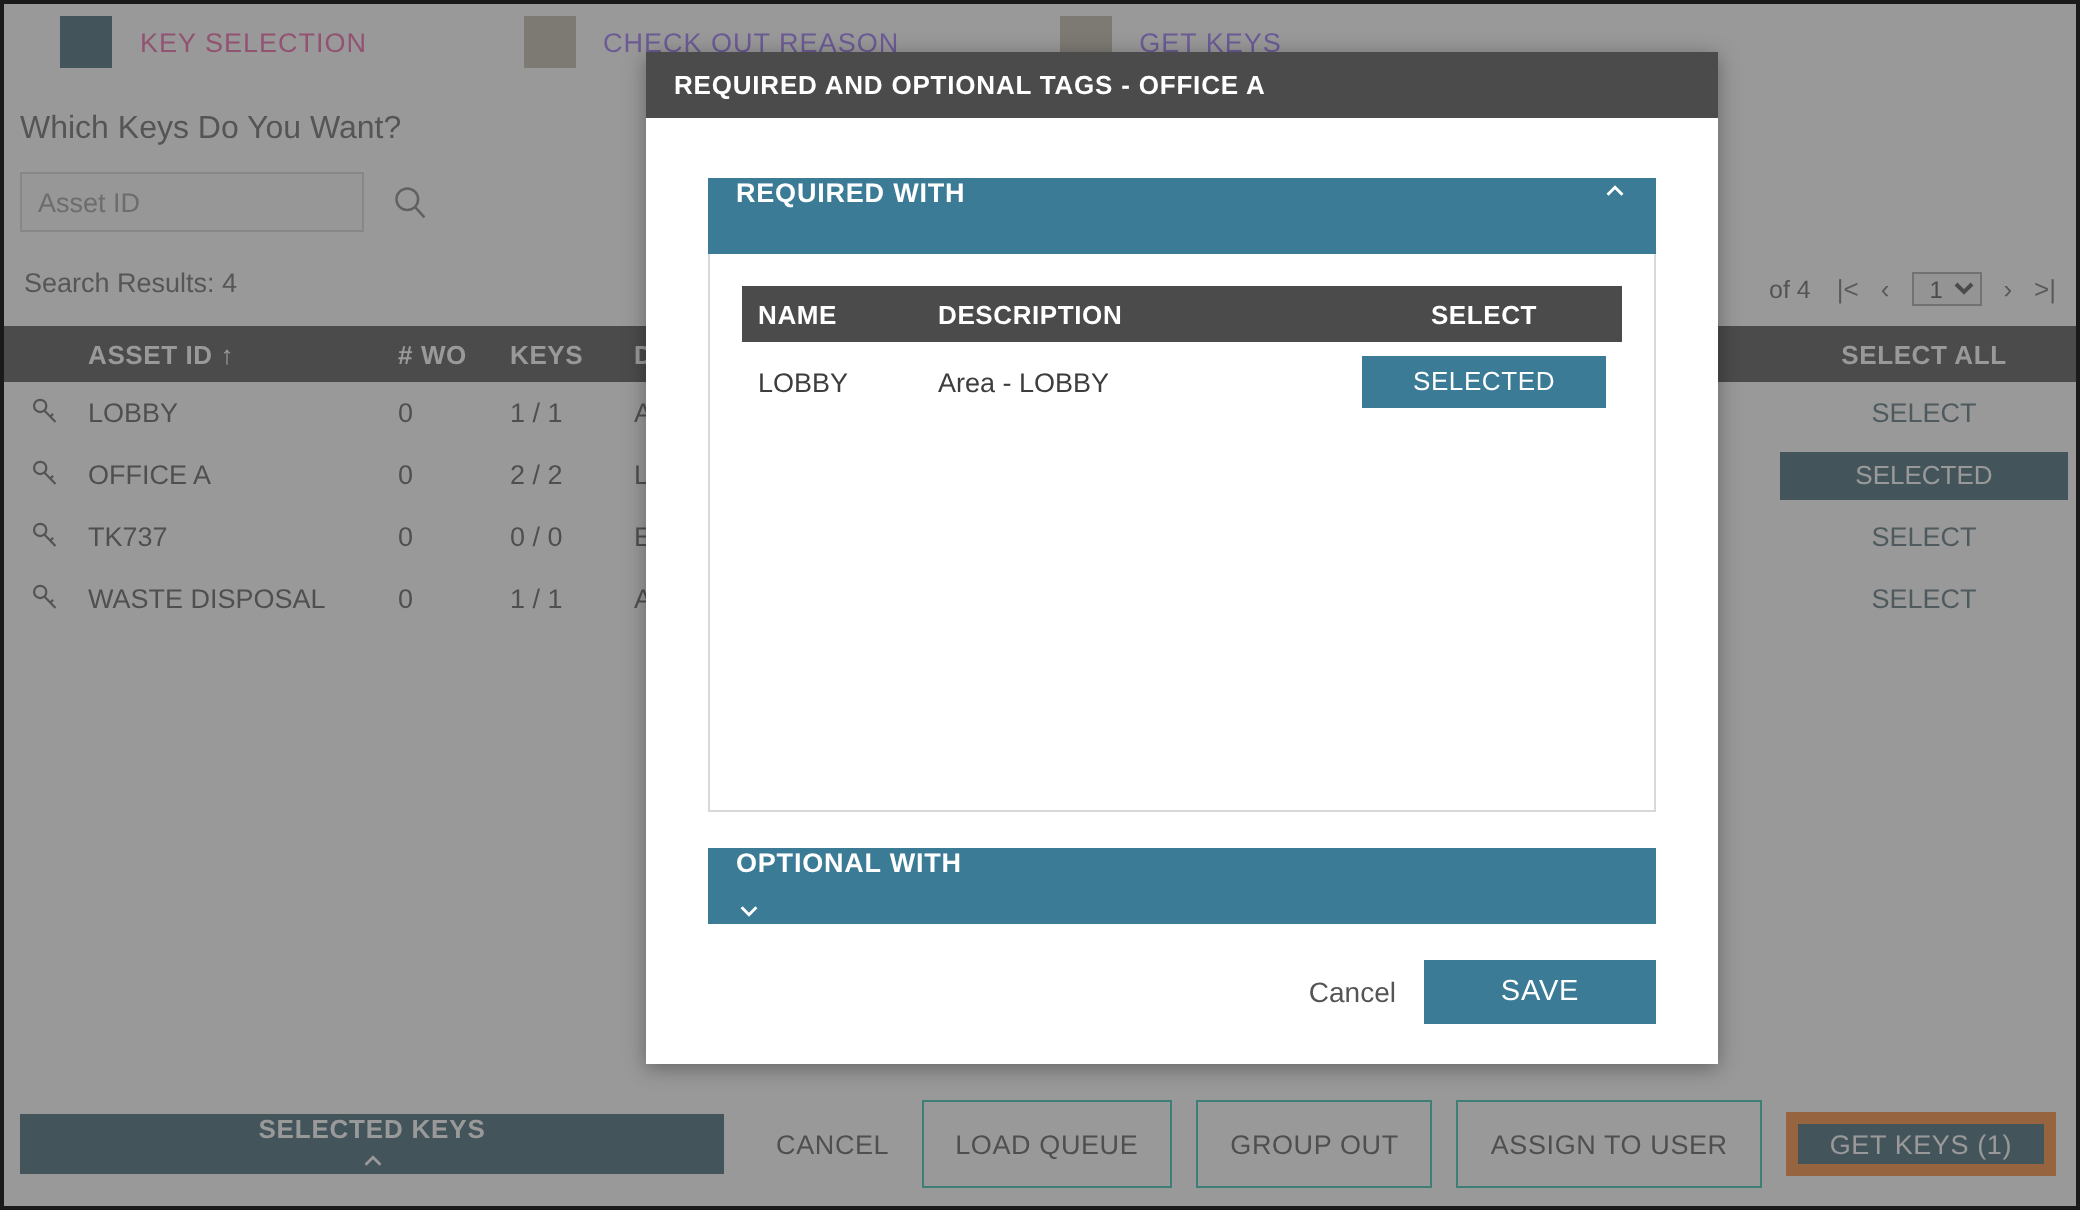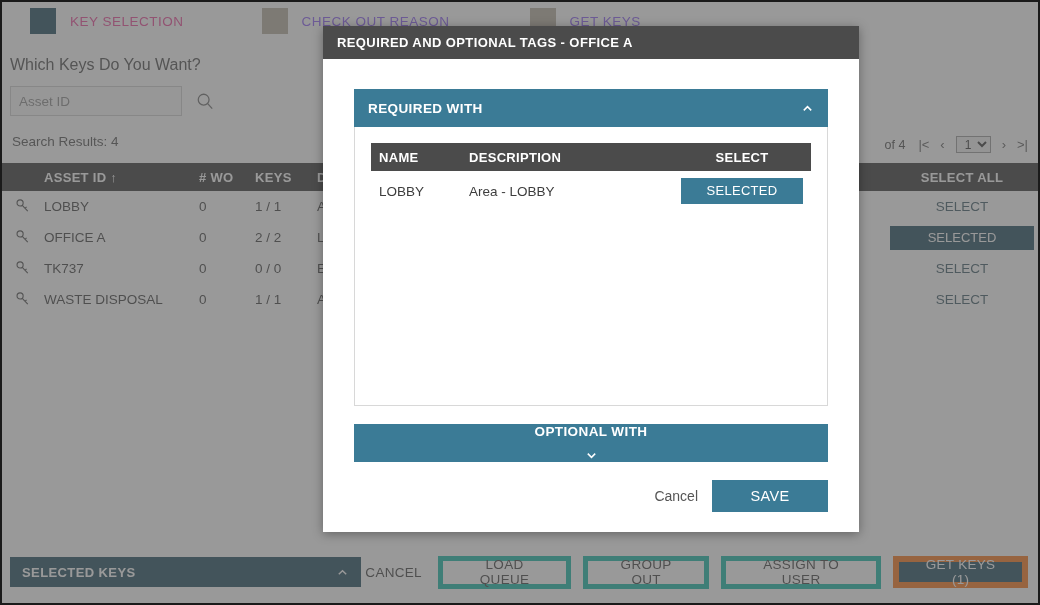--- a/index.html
+++ b/index.html
@@ -176,39 +176,40 @@
     background: #1f4a5c;
     color: #ffffff;
     font-size: 13px;
     font-weight: bold;
     letter-spacing: 0.4px;
     display: flex;
     align-items: center;
     padding: 0 12px;
     justify-content: space-between;
     cursor: pointer;
+    flex-direction: column;
   }
   .bottom-actions {
     margin-left: auto;
     margin-right: 10px;
     display: flex;
     align-items: center;
     gap: 12px;
   }
   .txt-btn {
     font-size: 13.5px;
     color: #3d3d3d;
     letter-spacing: 0.3px;
     cursor: pointer;
     padding: 0 4px;
   }
   .out-btn {
-    border: 5px solid #14b8a6;
-    background: #ffffff;
-    height: 33px;
+    border: 1px solid #14b8a6;
+    background: #ffffff;
+    height: 44px;
     padding: 0 16px;
     font-size: 13.5px;
     color: #3d3d3d;
     letter-spacing: 0.3px;
     cursor: pointer;
     font-family: "Liberation Sans", sans-serif;
     display: flex; align-items: center;
   }
   .primary-btn {
     background: #1f4a5c;
@@ -262,21 +263,21 @@
   }
 
   .accordion-head {
     height: 38px;
     background: #3b7b96;
     color: #ffffff;
     font-size: 13.5px;
     font-weight: bold;
     letter-spacing: 0.4px;
     display: flex;
-    align-items: center;
+    align-items: flex-start;
     justify-content: space-between;
     padding: 0 14px;
     cursor: pointer;
   }
   .chev {
     width: 13px; height: 13px;
     display: inline-block;
   }
 
   .acc-panel {

